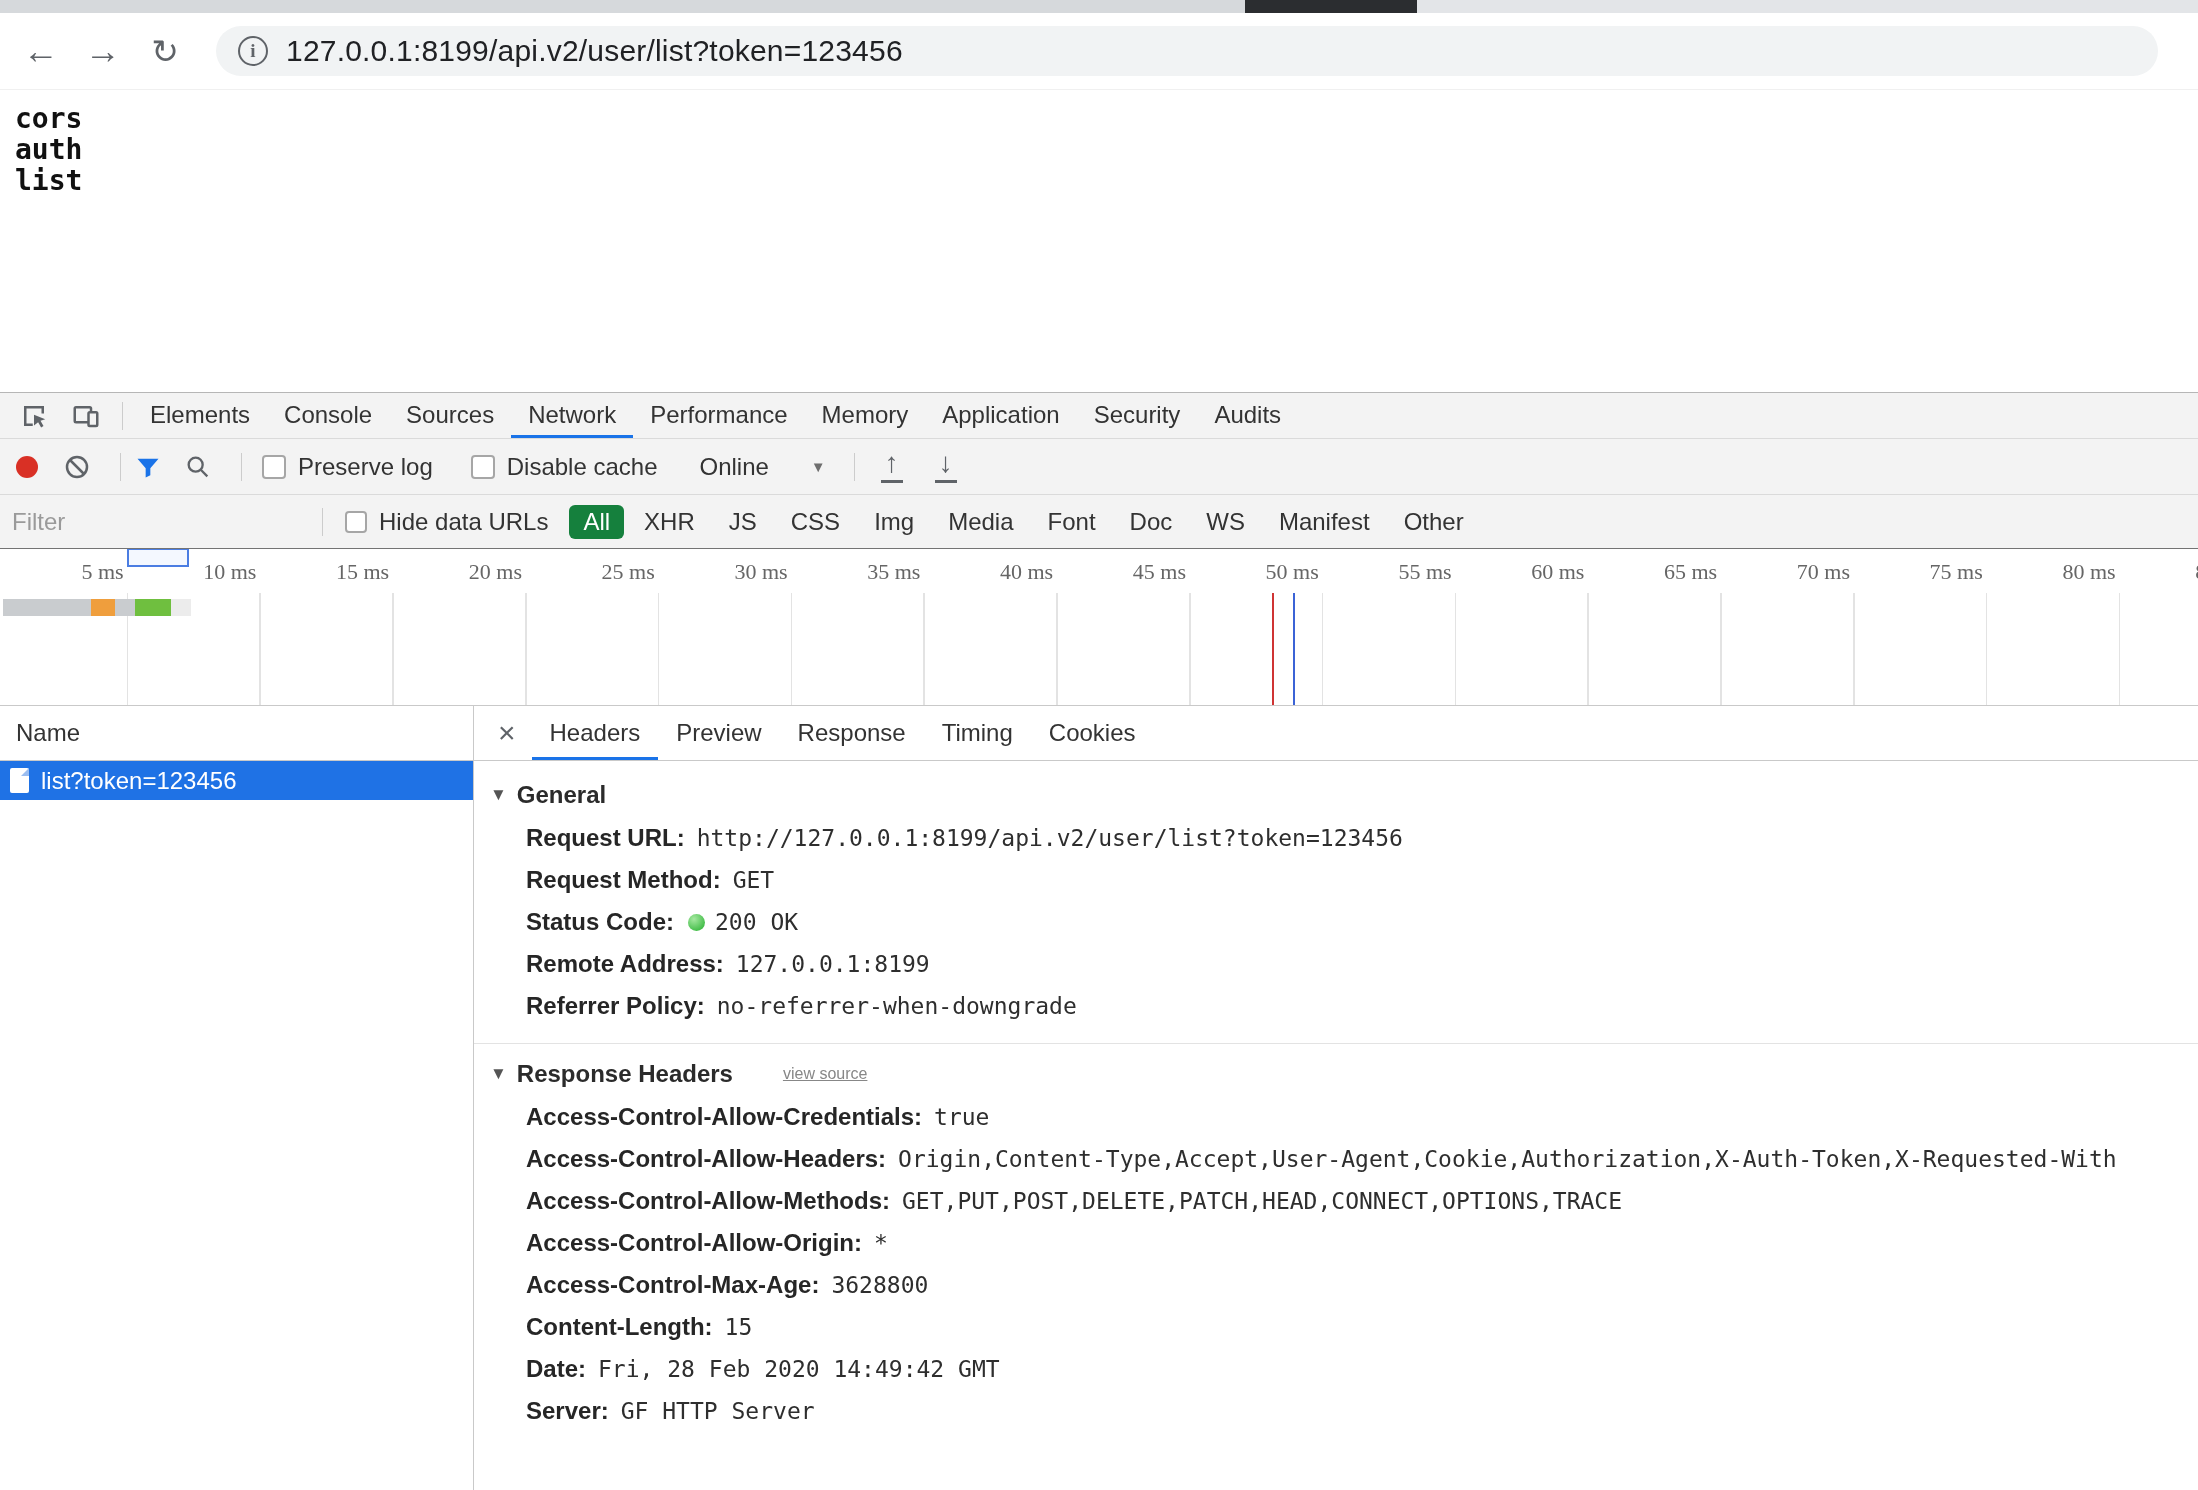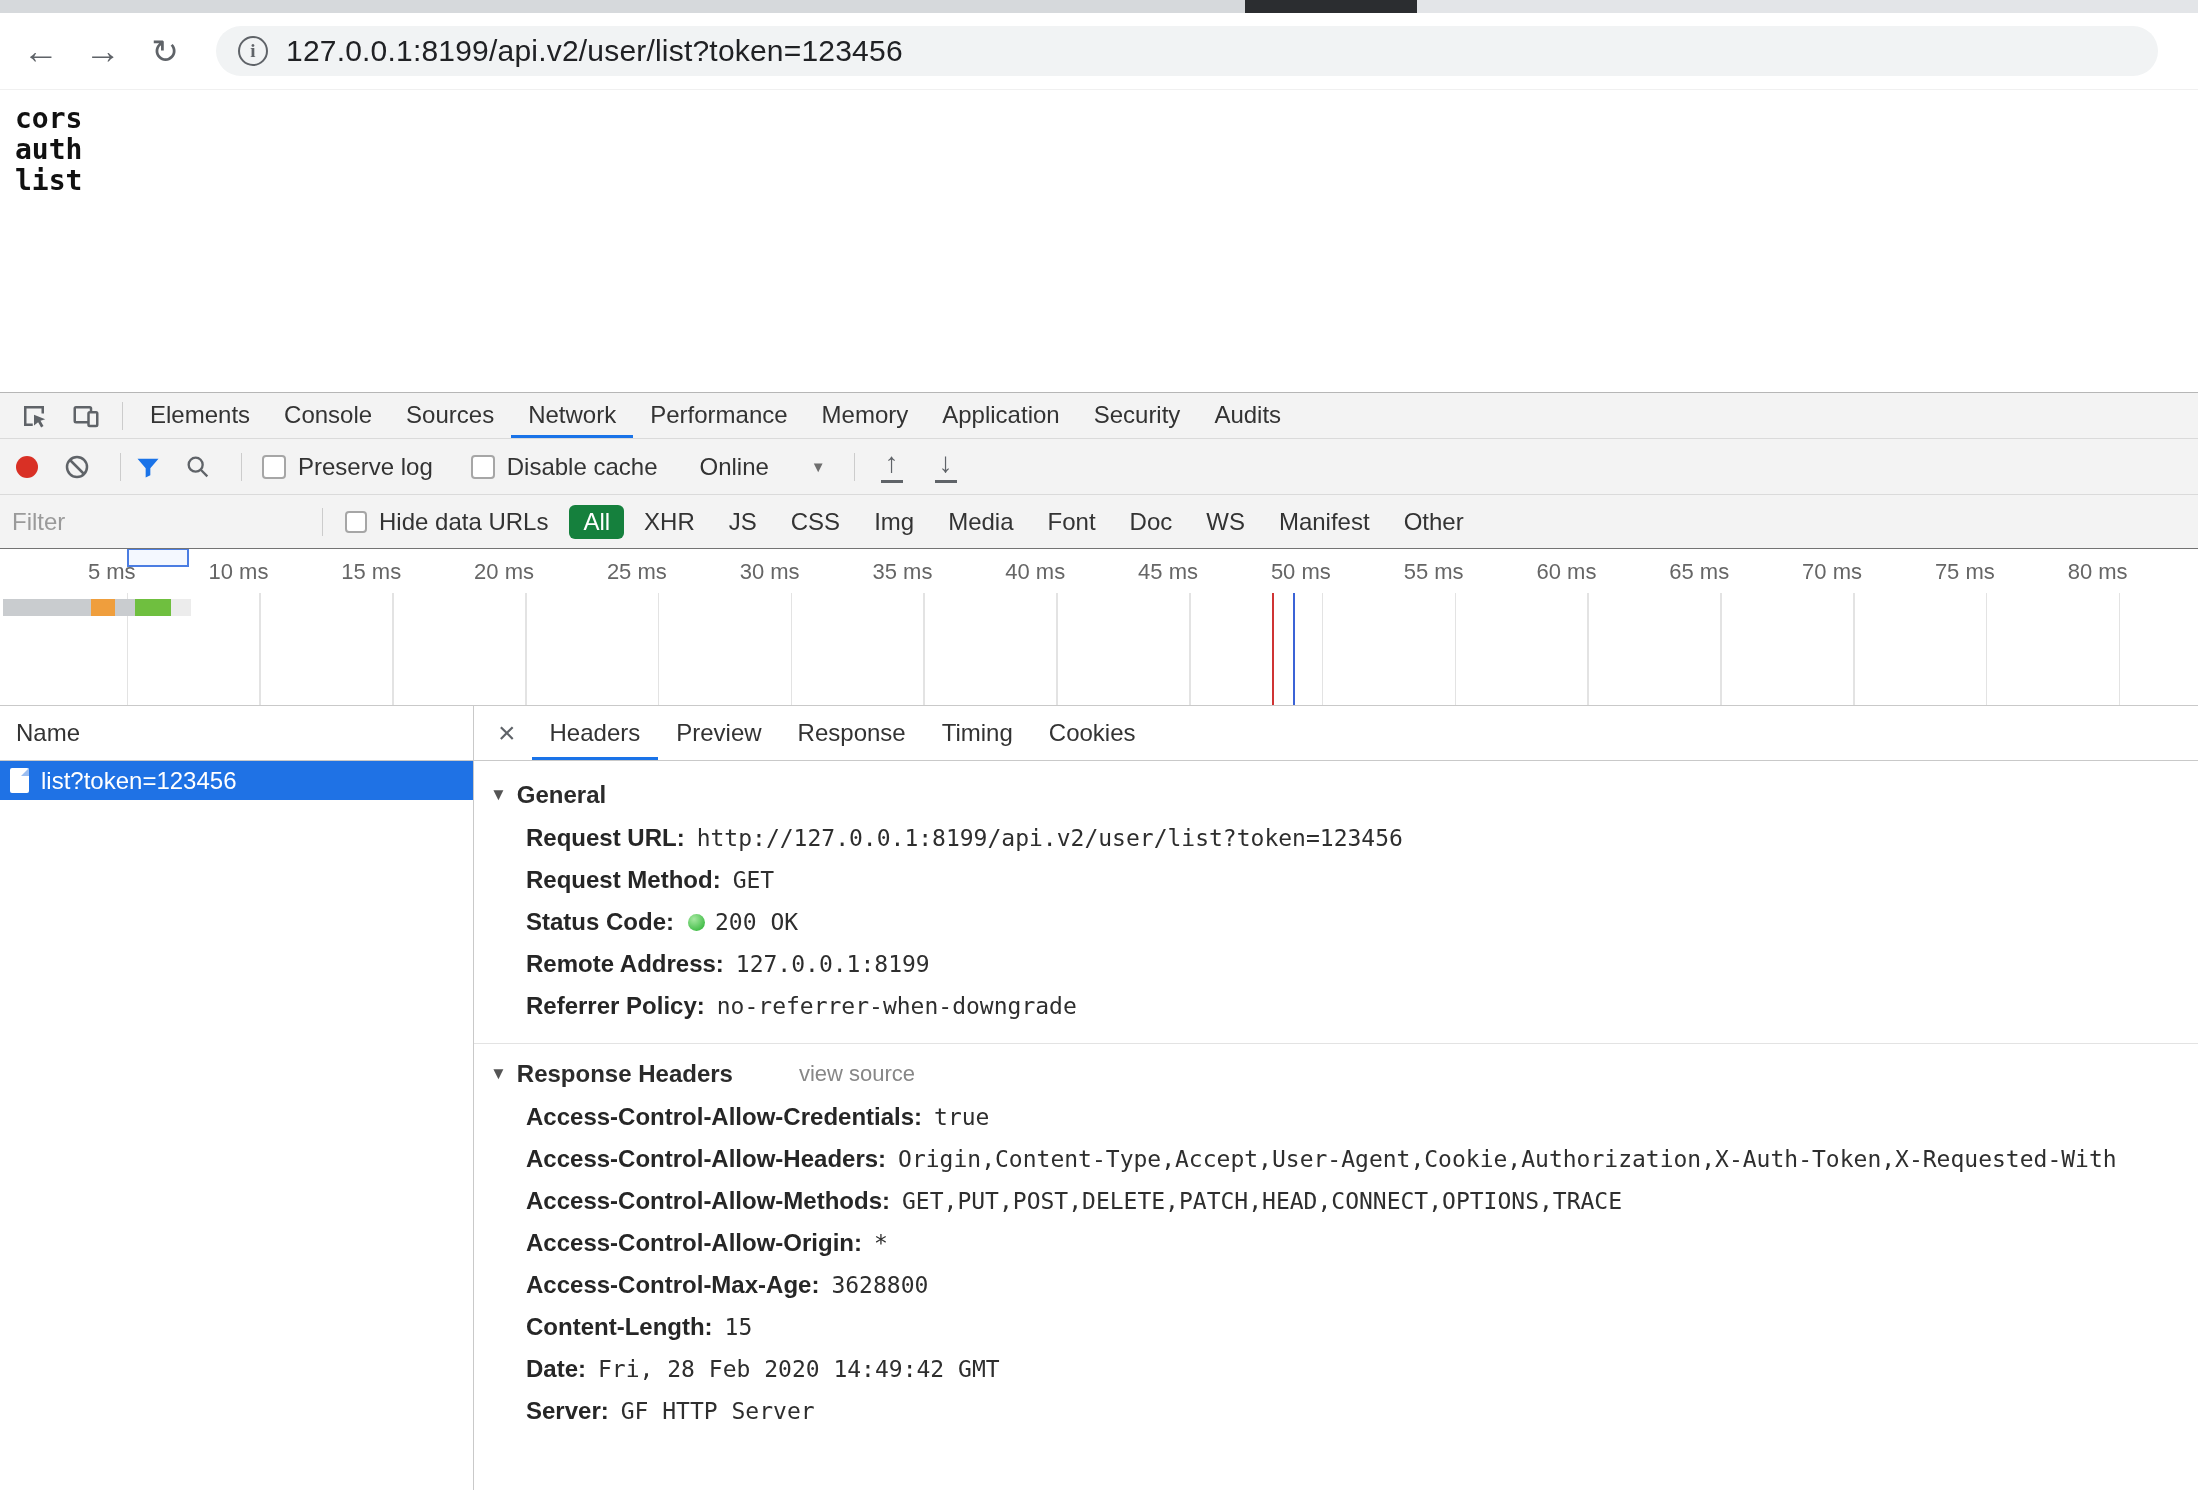--- a/index.html
+++ b/index.html
@@ -75,21 +75,21 @@
   .close-x { font-size:30px; color:#5f6368; padding:0 16px; }
   .detail-tab { height:54px; line-height:53px; padding:0 18px; white-space:nowrap; }
   .detail-tab.active { border-bottom:3px solid var(--accent,#1a73e8); }
 
   .detail-body { flex:1; min-height:0; overflow:hidden; background:#fff; }
   .section { padding:12px 0 16px 0; }
   .section + .section { border-top:1px solid #e3e3e3; padding-top:8px; }
   .section-header { display:flex; align-items:center; height:44px; padding-left:16px; }
   .disclosure { font-size:17px; color:#555; margin-right:10px; }
   .section-title { font-weight:700; color:#2b2b2b; }
-  .view-source { font-size:22px; color:#878787; margin-left:66px; font-weight:400; }
+  .view-source { font-size:16px; color:#878787; margin-left:50px; font-weight:400;text-decoration:underline; }
   .kv { padding-left:52px; line-height:42px; white-space:nowrap; overflow:hidden; }
   .kv .k { font-weight:700; color:#262626; margin-right:12px; }
   .kv .v { font-family:"DejaVu Sans Mono", monospace; font-size:23px; color:#2e2e2e; }
   .status-dot { display:inline-block; width:17px; height:17px; border-radius:50%;
     background:radial-gradient(circle at 35% 30%, #a5e8a0, var(--status-green,#23af2c)); margin:0 10px -1px 2px; }
 </style>
 </head>
 <body>
 
 <div class="screen">
@@ -189,21 +189,21 @@
       <span class="chip">Media</span>
       <span class="chip">Font</span>
       <span class="chip">Doc</span>
       <span class="chip">WS</span>
       <span class="chip">Manifest</span>
       <span class="chip">Other</span>
     </div>
 
     <div class="dt-timeline">
       <div class="tl-grid"></div>
-      <div style="position:absolute;left:16px;top:0;right:0;height:44px;">
+      <div style="position:absolute;left:4px;top:0;right:0;height:44px;font-family:Liberation Serif, serif;">
           <span class="tl-label" style="left: -20.4px;">5 ms</span>
           <span class="tl-label" style="left: 112.4px;">10 ms</span>
           <span class="tl-label" style="left: 245.2px;">15 ms</span>
           <span class="tl-label" style="left: 378px;">20 ms</span>
           <span class="tl-label" style="left: 510.8px;">25 ms</span>
           <span class="tl-label" style="left: 643.6px;">30 ms</span>
           <span class="tl-label" style="left: 776.4px;">35 ms</span>
           <span class="tl-label" style="left: 909.2px;">40 ms</span>
           <span class="tl-label" style="left: 1042px;">45 ms</span>
           <span class="tl-label" style="left: 1174.8px;">50 ms</span>

